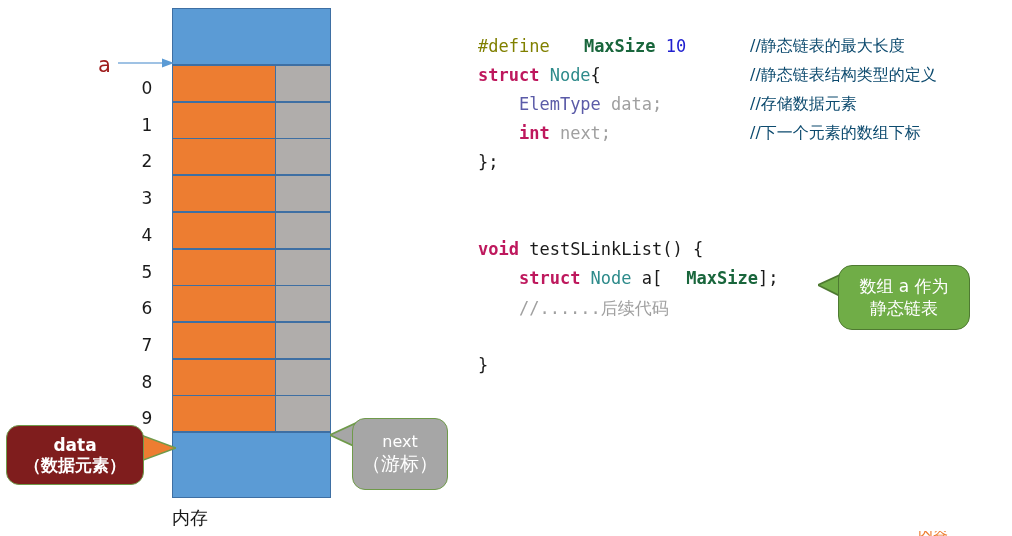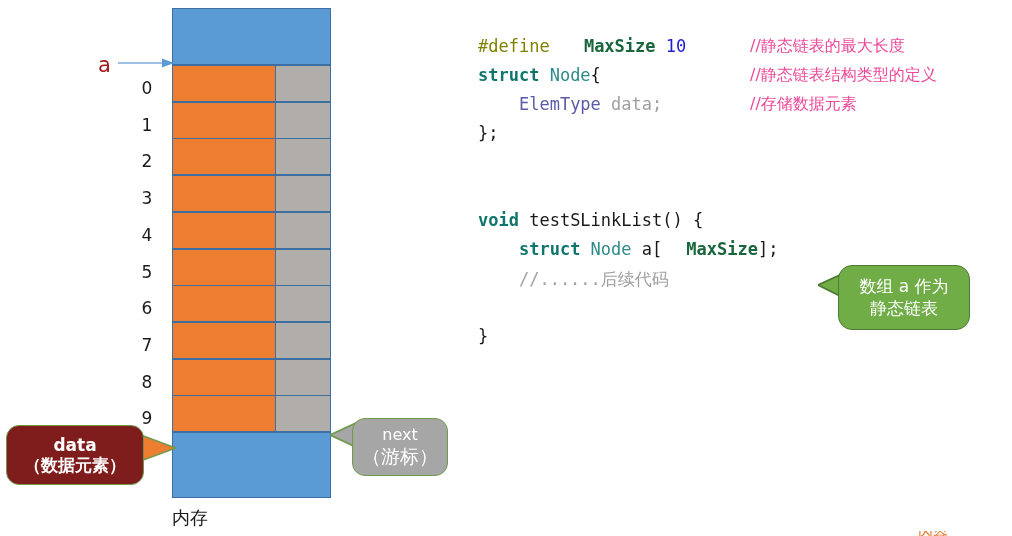--- a/index.html
+++ b/index.html
@@ -116,21 +116,21 @@
     width: 138px; height: 60px;
     background: #7f1d1d;
     border: 1.6px solid #6F9A4A;
     font-size: 17px;
     font-weight: bold;
   }
   #bubble-data .sub { font-size: 17px; font-weight: bold; }
 
   #bubble-next {
     left: 352px; top: 418px;
-    width: 96px; height: 58px;
+    width: 96px; height: 72px;
     background: #A6A6A6;
     border: 1.6px solid #6F9A4A;
     font-size: 16px;
   }
   #bubble-next .sub { font-size: 19px; }
 
   .bubble-tail { position: absolute; }
   #tail-data { left: 138px; top: 432px; width: 38px; height: 32px; }
   #tail-next { left: 330px; top: 420px; width: 28px; height: 30px; }
 
@@ -145,29 +145,29 @@
     height: 29px;
     white-space: pre;
     font-family: "DejaVu Sans Mono", "Liberation Mono", monospace;
     font-size: 17px;
     color: #1a1a1a;
   }
   .code-line .cmt {
     position: absolute;
     left: 272px;
     top: 0;
-    color: #ec4899;
+    color: #0c4a6e;
     font-family: "DejaVu Sans", "Liberation Sans", sans-serif;
     font-size: 16px;
     white-space: pre;
   }
   .tok-pre    { color: #808000; }
   .tok-macro  { color: #19663C; font-weight: bold; margin-left: 24px; }
   .tok-num    { color: #2020D0; }
-  .tok-kw     { color: #0f766e; font-weight: bold; }
+  .tok-kw     { color: #be185d; font-weight: bold; }
   .tok-type   { color: #2E8B8B; }
   .tok-cls    { color: #5B5BA8; }
   .tok-var    { color: #A0A0A0; }
   .tok-plain  { color: #1a1a1a; }
   .code-gap   { height: 29px; }
 
   
   #bubble-array {
     position: absolute;
     left: 838px; top: 265px;
@@ -282,20 +282,21 @@
     <div class="row-index" style="top: 298.2px;">6</div>
     <div class="row-index" style="top: 334.9px;">7</div>
     <div class="row-index" style="top: 371.6px;">8</div>
     <div class="row-index" style="top: 408.3px;">9</div>
   </div>
 
 <div id="code-panel">
     <div class="code-line"><span class="tok-pre">#define </span><span class="tok-macro">MaxSize </span><span class="tok-num">10</span><span class="cmt">//静态链表的最大长度</span></div>
     <div class="code-line"><span class="tok-kw">struct </span><span class="tok-type">Node</span><span class="tok-plain">{</span><span class="cmt">//静态链表结构类型的定义</span></div>
     <div class="code-line"><span class="tok-plain">    </span><span class="tok-cls">ElemType </span><span class="tok-var">data;</span><span class="cmt">//存储数据元素</span></div>
+    <div class="code-line"><span class="tok-plain">    </span><span class="tok-kw">int </span><span class="tok-var">next;</span><span class="cmt">//下一个元素的数组下标</span></div>
     <div class="code-line"><span class="tok-plain">};</span></div>
     <div class="code-gap"></div>
     <div class="code-gap"></div>
     <div class="code-line"><span class="tok-kw">void </span><span class="tok-plain">testSLinkList() {</span></div>
     <div class="code-line"><span class="tok-plain">    </span><span class="tok-kw">struct </span><span class="tok-type">Node </span><span class="tok-plain">a[</span><span class="tok-macro">MaxSize</span><span class="tok-plain">];</span></div>
     <div class="code-line"><span class="tok-var">    //......后续代码</span></div>
     <div class="code-gap"></div>
     <div class="code-line"><span class="tok-plain">}</span></div>
   </div>
 

